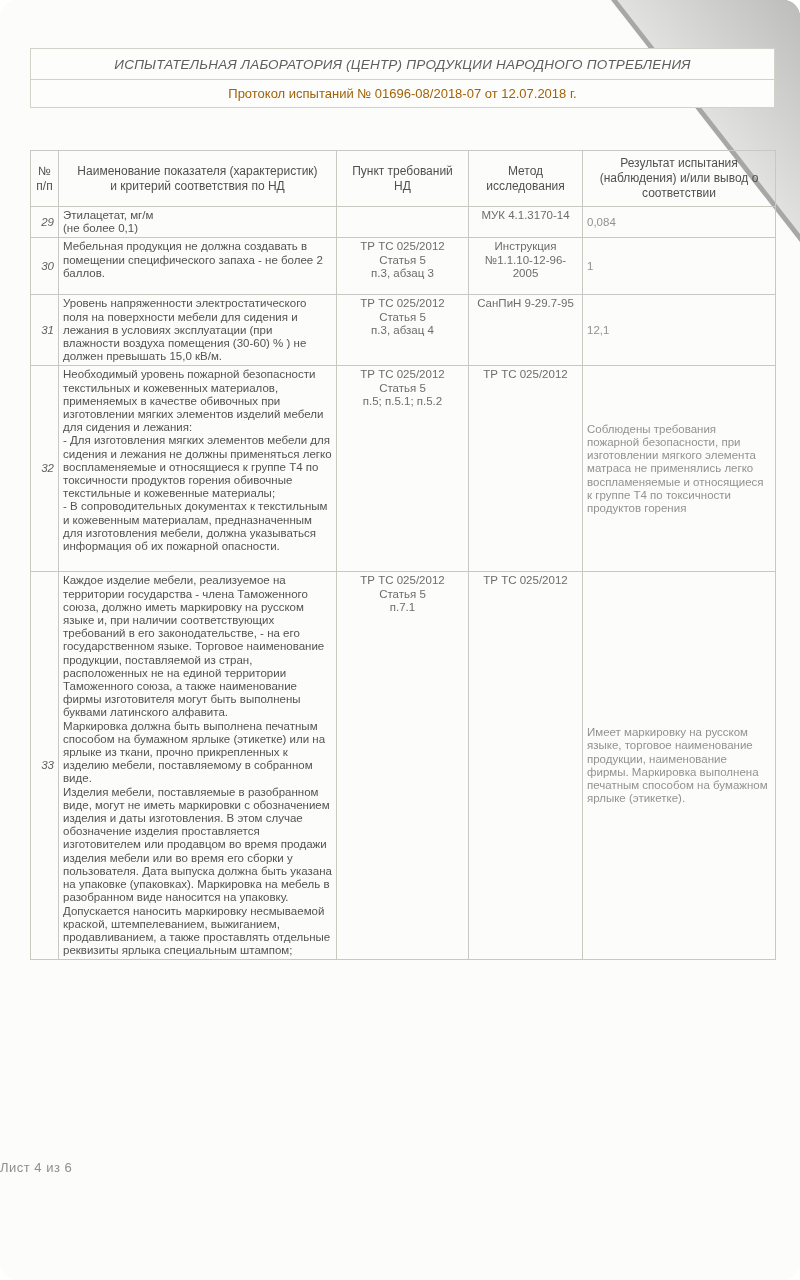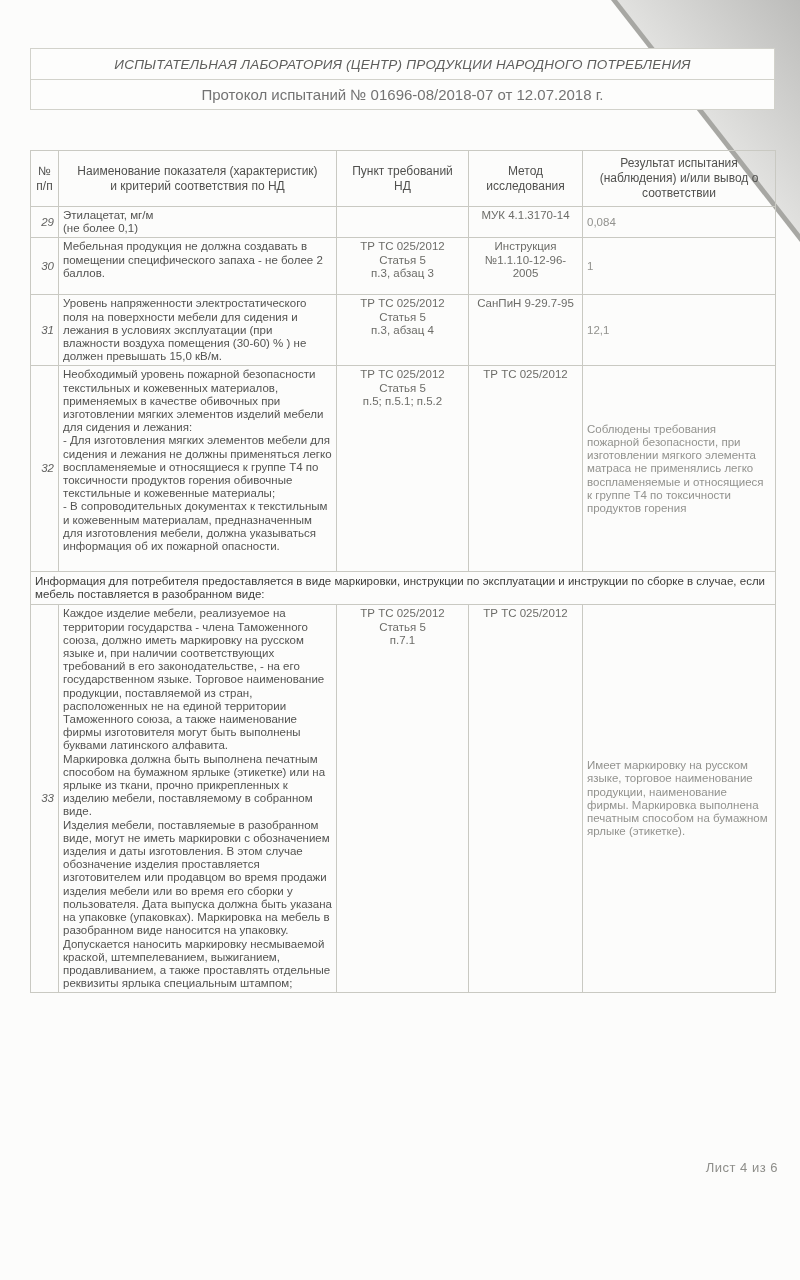--- a/index.html
+++ b/index.html
@@ -3,21 +3,21 @@
 <meta charset="utf-8">
 <style>
   html,body{margin:0;padding:0;}
   body{
     width:800px;height:1280px;
     font-family:"Liberation Sans","DejaVu Sans",sans-serif;
     background:#ffffff;
   }
   .page{
     position:relative;width:800px;height:1280px;
-    background:#fcfcfb;overflow:hidden;
+    background:#fcfcfb;overflow:hidden;border-radius:17px;
   }
   
   .fold-edge{
     position:absolute;top:0;right:0;width:189px;height:242px;
     clip-path:polygon(0 0,100% 0,100% 100%);
     background:#a7a7a3;
   }
   .fold{
     position:absolute;top:0;right:0;width:183px;height:234px;
     clip-path:polygon(0 0,100% 0,100% 100%);
@@ -29,21 +29,21 @@
     border:1px solid #d2d2cb;background:#fdfdfc;
     color:#5e5e5c;box-sizing:border-box;
   }
   .hb-top{
     padding:7px 10px 6px 10px;border-bottom:1px solid #d2d2cb;
     text-align:center;font-style:italic;font-size:13.5px;line-height:17px;
     letter-spacing:0.2px;
   }
   .hb-top .accred{font-size:13px;}
   .hb-bottom{
-    padding:6px 10px;text-align:center;font-size:15px;color:#737373;
+    padding:6px 10px;text-align:center;font-size:13px;color:#a16207;
   }
   
   table.main{
     position:absolute;left:30px;top:150px;width:745px;
     border-collapse:collapse;table-layout:fixed;
     color:#535351;
   }
   table.main th,table.main td{
     border:1px solid #c9c9c2;
     font-weight:normal;
@@ -72,21 +72,21 @@
     text-align:left;vertical-align:middle;color:#92928e;
     line-height:13.8px;padding:2px 14px;
   }
   td.note{
     font-weight:bold;font-size:12.5px;line-height:15.5px;
     color:#3d3d3b;text-align:left;vertical-align:middle;
     padding:1px 4px;
   }
   .footer{
     position:absolute;left:0;top:1160px;width:778px;
-    text-align:right;font-size:13px;color:#8e8e8a;letter-spacing:0.5px;
+    text-align:left;font-size:13px;color:#8e8e8a;letter-spacing:0.5px;
   }
 </style>
 </head>
 <body>
 
 <div class="page">
 
   <div class="fold-edge"></div>
   <div class="fold"></div>
 
@@ -151,23 +151,20 @@
       <td class="num">32</td>
       <td class="name">Необходимый уровень пожарной безопасности текстильных и кожевенных материалов, применяемых в качестве обивочных при изготовлении мягких элементов изделий мебели для сидения и лежания:
 - Для изготовления мягких элементов мебели для сидения и лежания не должны применяться легко воспламеняемые и относящиеся к группе Т4 по токсичности продуктов горения обивочные текстильные и кожевенные материалы;
 - В сопроводительных документах к текстильным и кожевенным материалам, предназначенным для изготовления мебели, должна указываться информация об их пожарной опасности.</td>
       <td class="req">ТР ТС 025/2012
 Статья 5
 п.5; п.5.1; п.5.2</td>
       <td class="method">ТР ТС 025/2012</td>
       <td class="result">Соблюдены требования пожарной безопасности, при изготовлении мягкого элемента матраса  не применялись легко воспламеняемые и относящиеся к группе Т4 по токсичности продуктов горения</td>
     </tr>
-    <tr style="height:33px">
-      <td class="note" colspan="5">Информация для потребителя предоставляется в виде маркировки, инструкции по эксплуатации и инструкции по сборке в случае, если мебель поставляется в разобранном виде:</td>
-    </tr>
     <tr style="height:380px">
       <td class="num">33</td>
       <td class="name">Каждое изделие мебели, реализуемое на территории государства - члена Таможенного союза, должно иметь маркировку на русском языке и, при наличии соответствующих требований в его законодательстве, - на его государственном языке. Торговое наименование продукции, поставляемой из стран, расположенных не на единой территории Таможенного союза, а также наименование фирмы изготовителя могут быть выполнены буквами латинского алфавита.
 Маркировка должна быть выполнена печатным способом на бумажном ярлыке (этикетке) или на ярлыке из ткани, прочно прикрепленных к изделию мебели, поставляемому в собранном виде.
 Изделия мебели, поставляемые в разобранном виде, могут не иметь маркировки с обозначением изделия и даты изготовления. В этом случае обозначение изделия проставляется изготовителем или продавцом во время продажи изделия мебели или во время его сборки у пользователя. Дата выпуска должна быть указана на упаковке (упаковках). Маркировка на мебель в разобранном виде наносится на упаковку.
 Допускается наносить маркировку несмываемой краской, штемпелеванием, выжиганием, продавливанием, а также проставлять отдельные реквизиты ярлыка специальным штампом;</td>
       <td class="req">ТР ТС 025/2012
 Статья 5
 п.7.1</td>
       <td class="method">ТР ТС 025/2012</td>

